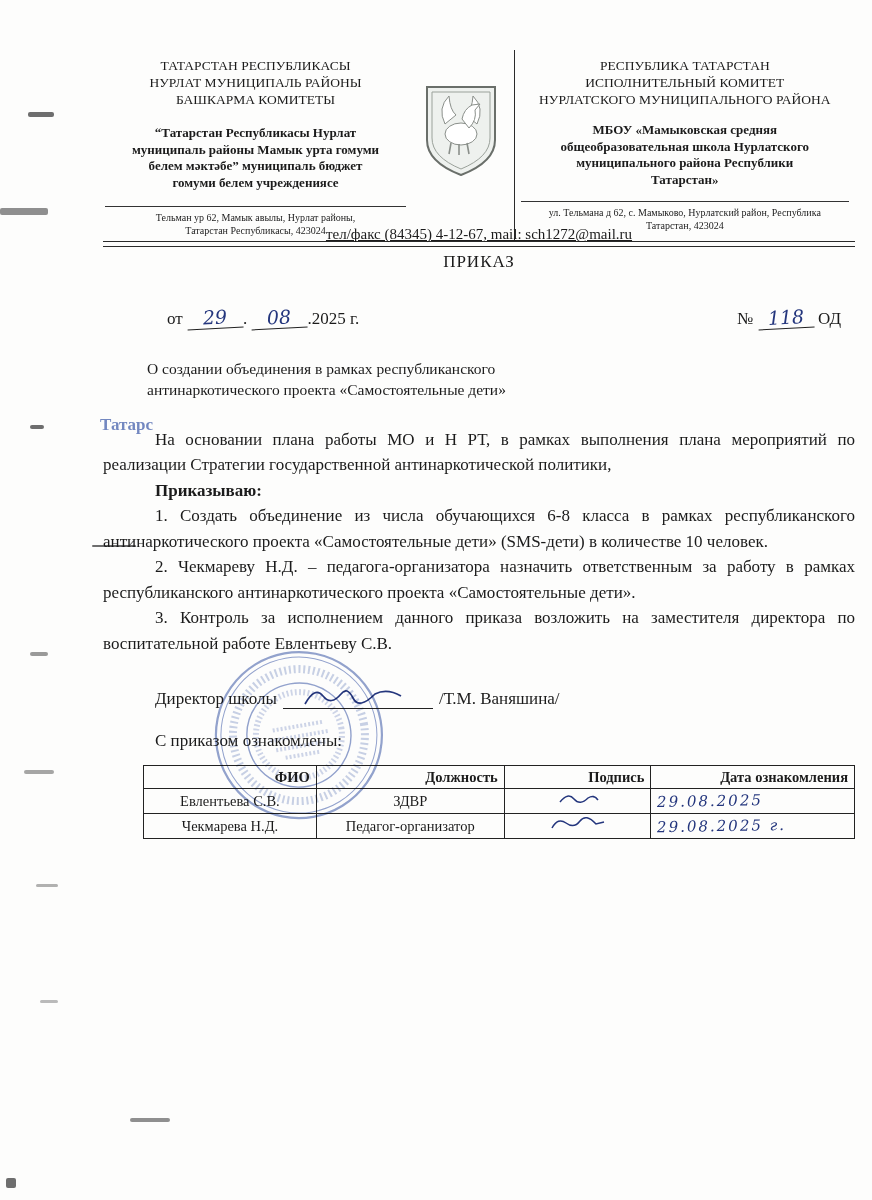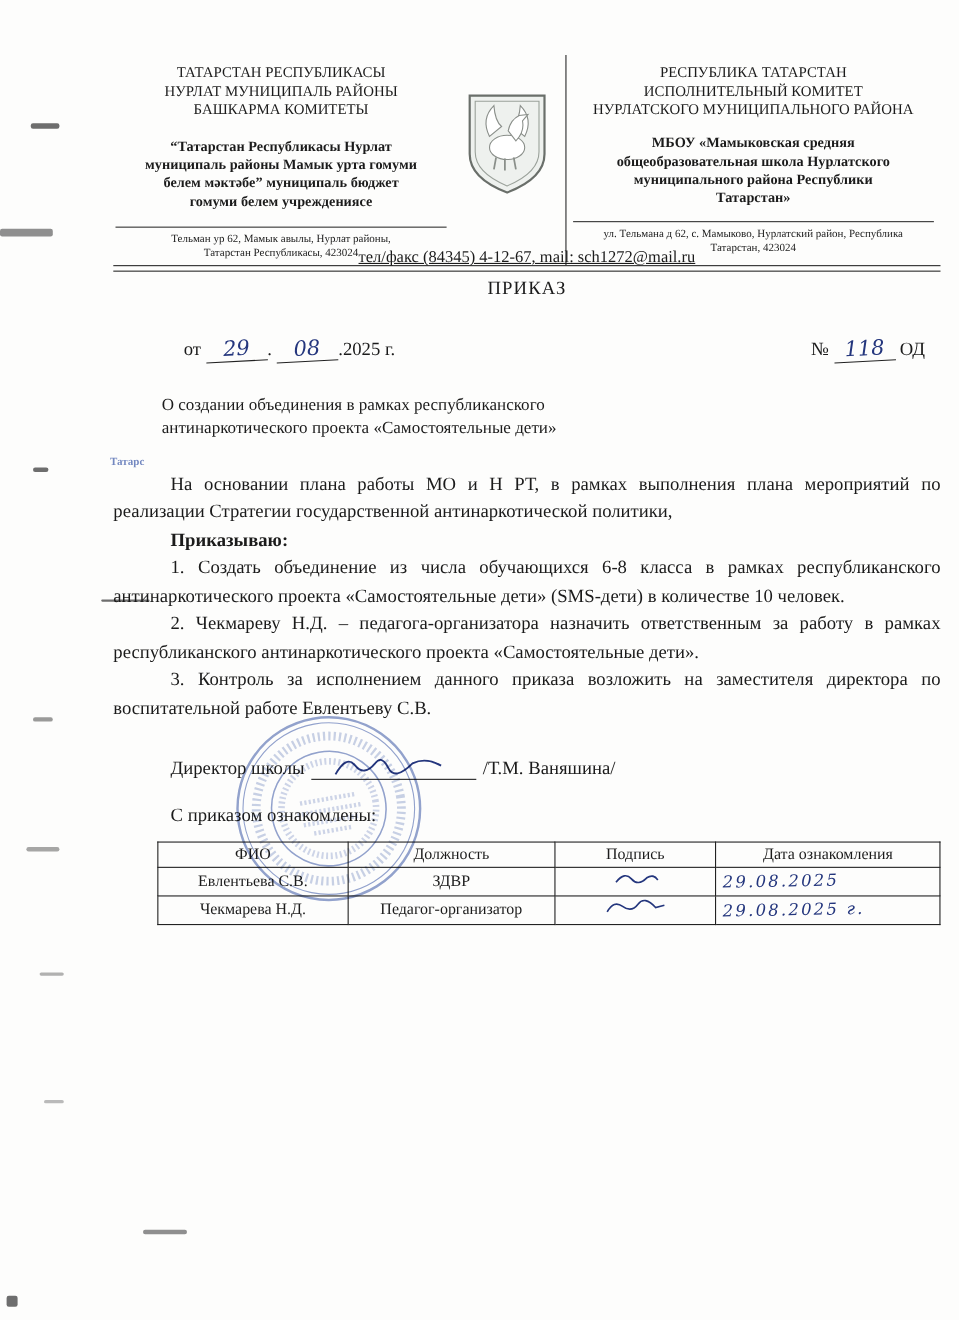--- a/index.html
+++ b/index.html
@@ -60,38 +60,38 @@
   .ack-label{margin:22px 0 0 52px;font-size:17px;}
 
   
   .ack-table{
     width:712px;margin:14px 0 0 40px;
     border-collapse:collapse;font-size:14.5px;
   }
   .ack-table th,.ack-table td{
     border:1.2px solid #222;padding:1px 6px;height:20px;
   }
-  .ack-table th{font-weight:normal;text-align:center;}
+  .ack-table th{font-weight:bold;text-align:right;}
   .col-fio{width:170px;text-align:center;}
   .col-pos{width:186px;text-align:center;}
   .col-sig{width:142px;text-align:center;}
   .col-date{width:200px;text-align:left;}
   .hw-date{font-size:15px;transform:rotate(-1deg);letter-spacing:2px;}
 
   
   .stamp{
     position:absolute;left:212px;top:648px;
     opacity:0.55;mix-blend-mode:multiply;
     transform:rotate(-10deg);
     pointer-events:none;
   }
 
   
   .art{position:absolute;background:#222;opacity:0.65;border-radius:2px;}
-  .art-blue{position:absolute;color:#3a57a8;font-size:10px;opacity:0.7;font-weight:bold;}
+  .art-blue{position:absolute;color:#3a57a8;font-size:17px;opacity:0.7;font-weight:bold;}
 </style>
 </head>
 <body>
 
 <div class="page">
 
   <div class="art" style="left:28px;top:112px;width:26px;height:5px;"></div>
   <div class="art" style="left:0px;top:208px;width:48px;height:7px;opacity:0.5;"></div>
   <div class="art" style="left:30px;top:425px;width:14px;height:4px;"></div>
   <div class="art" style="left:92px;top:545px;width:44px;height:2px;"></div>

